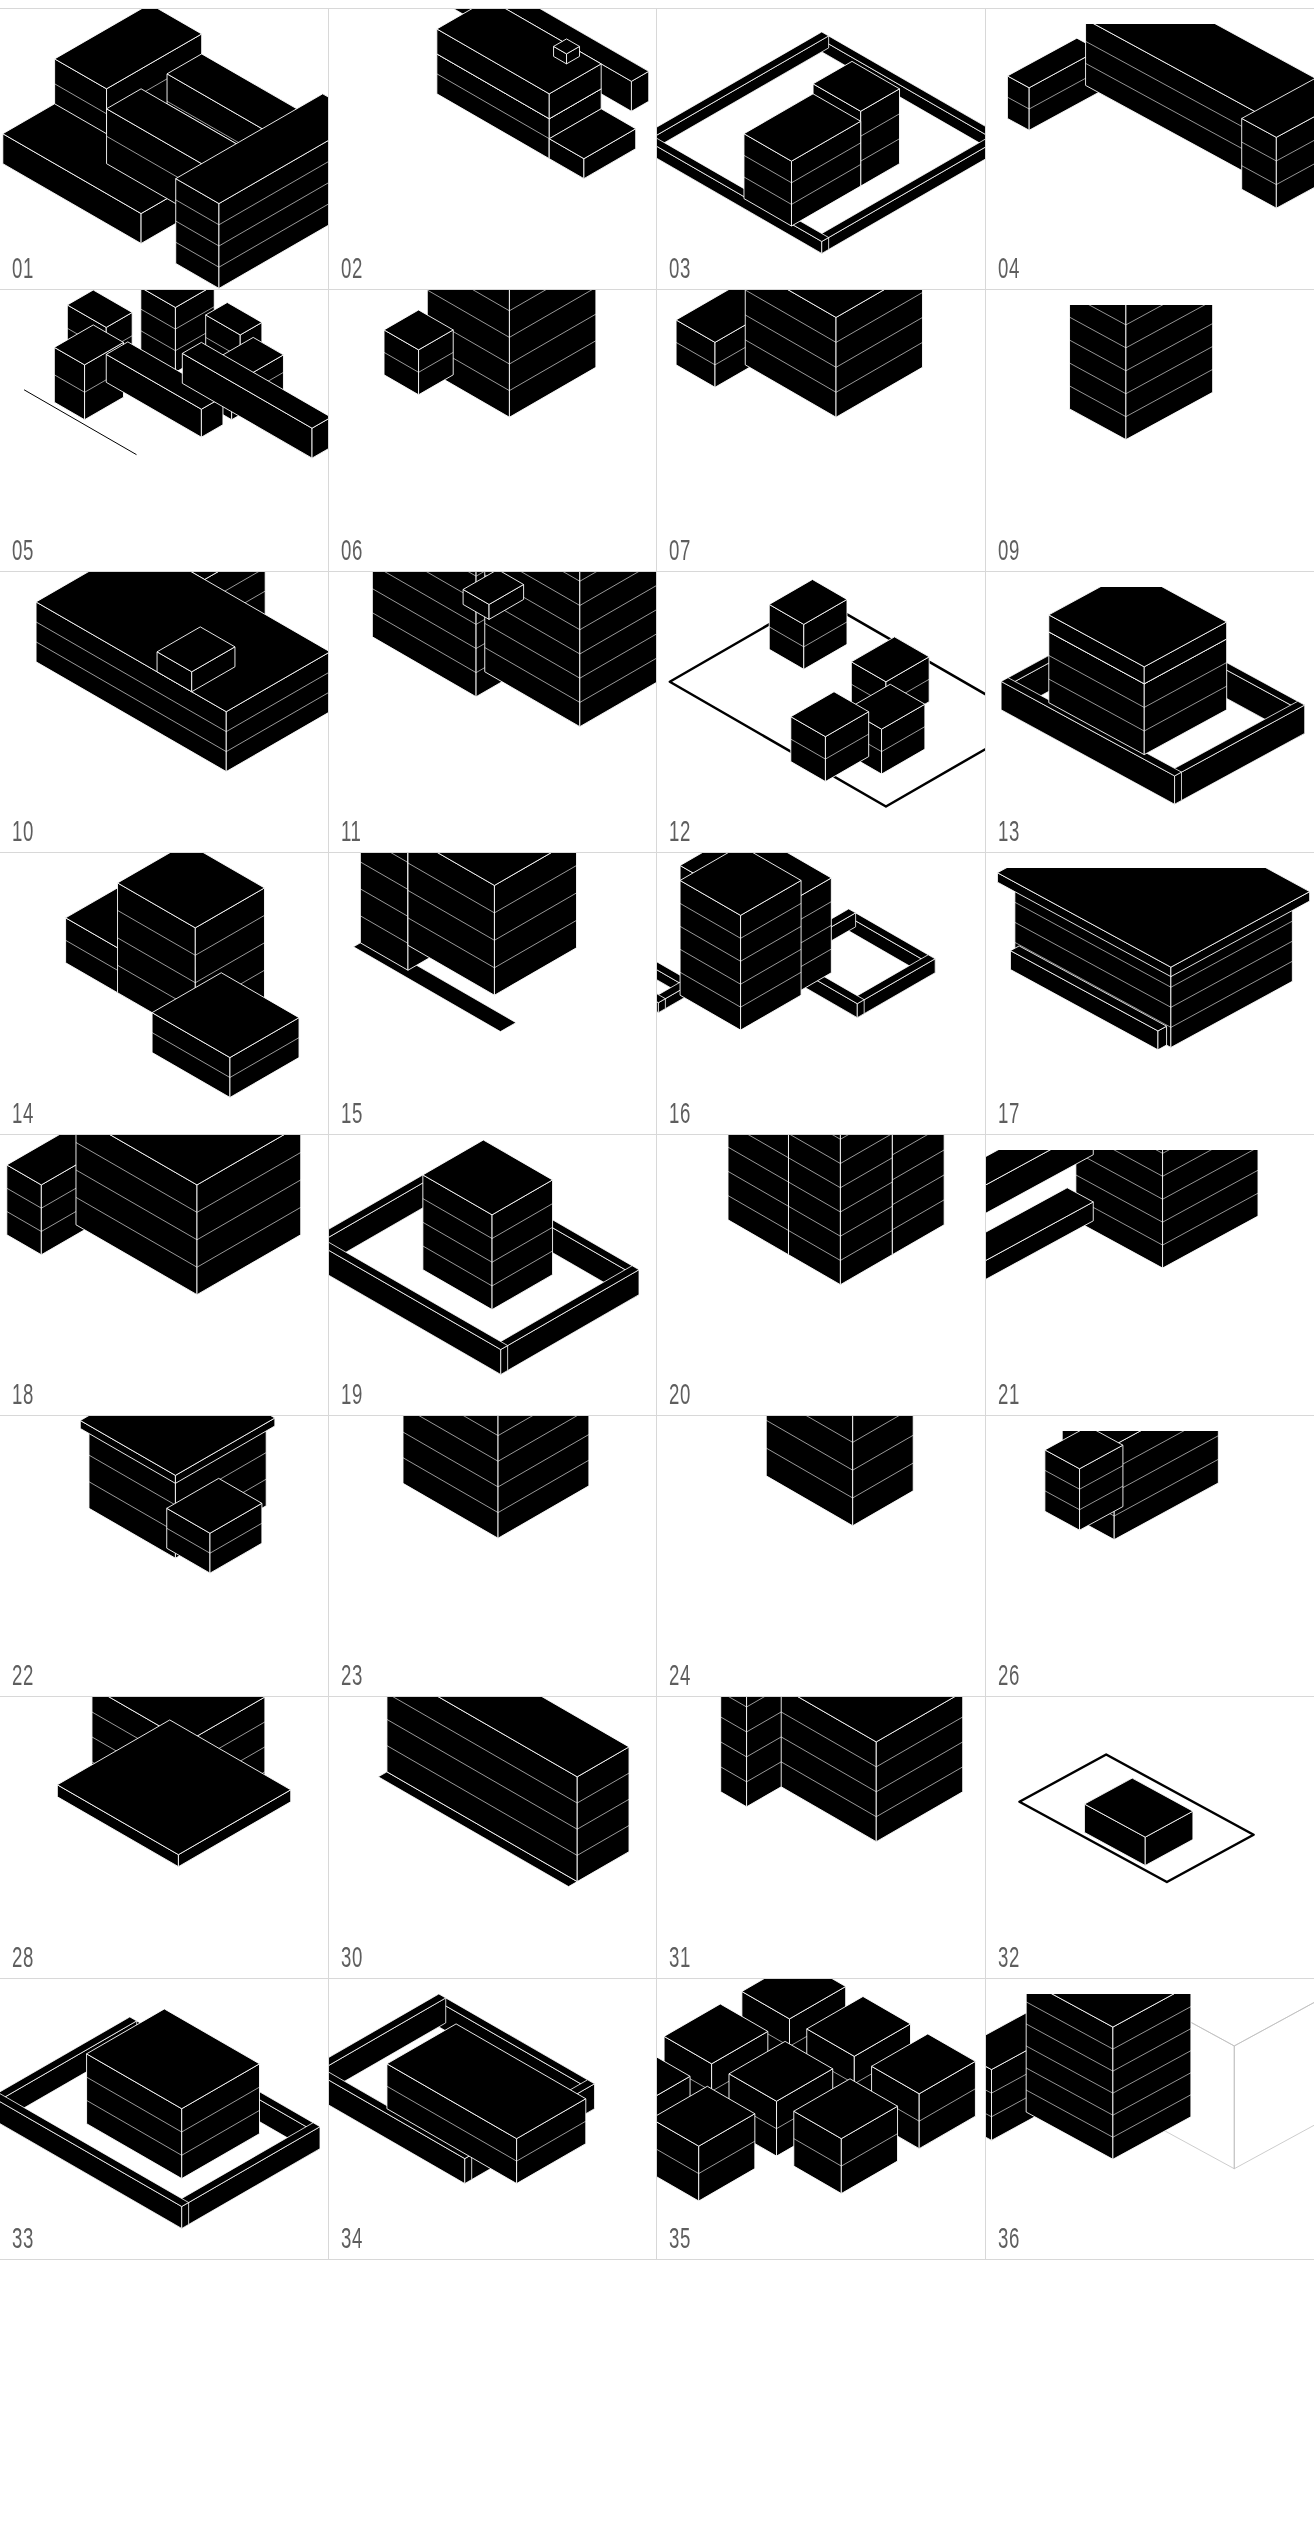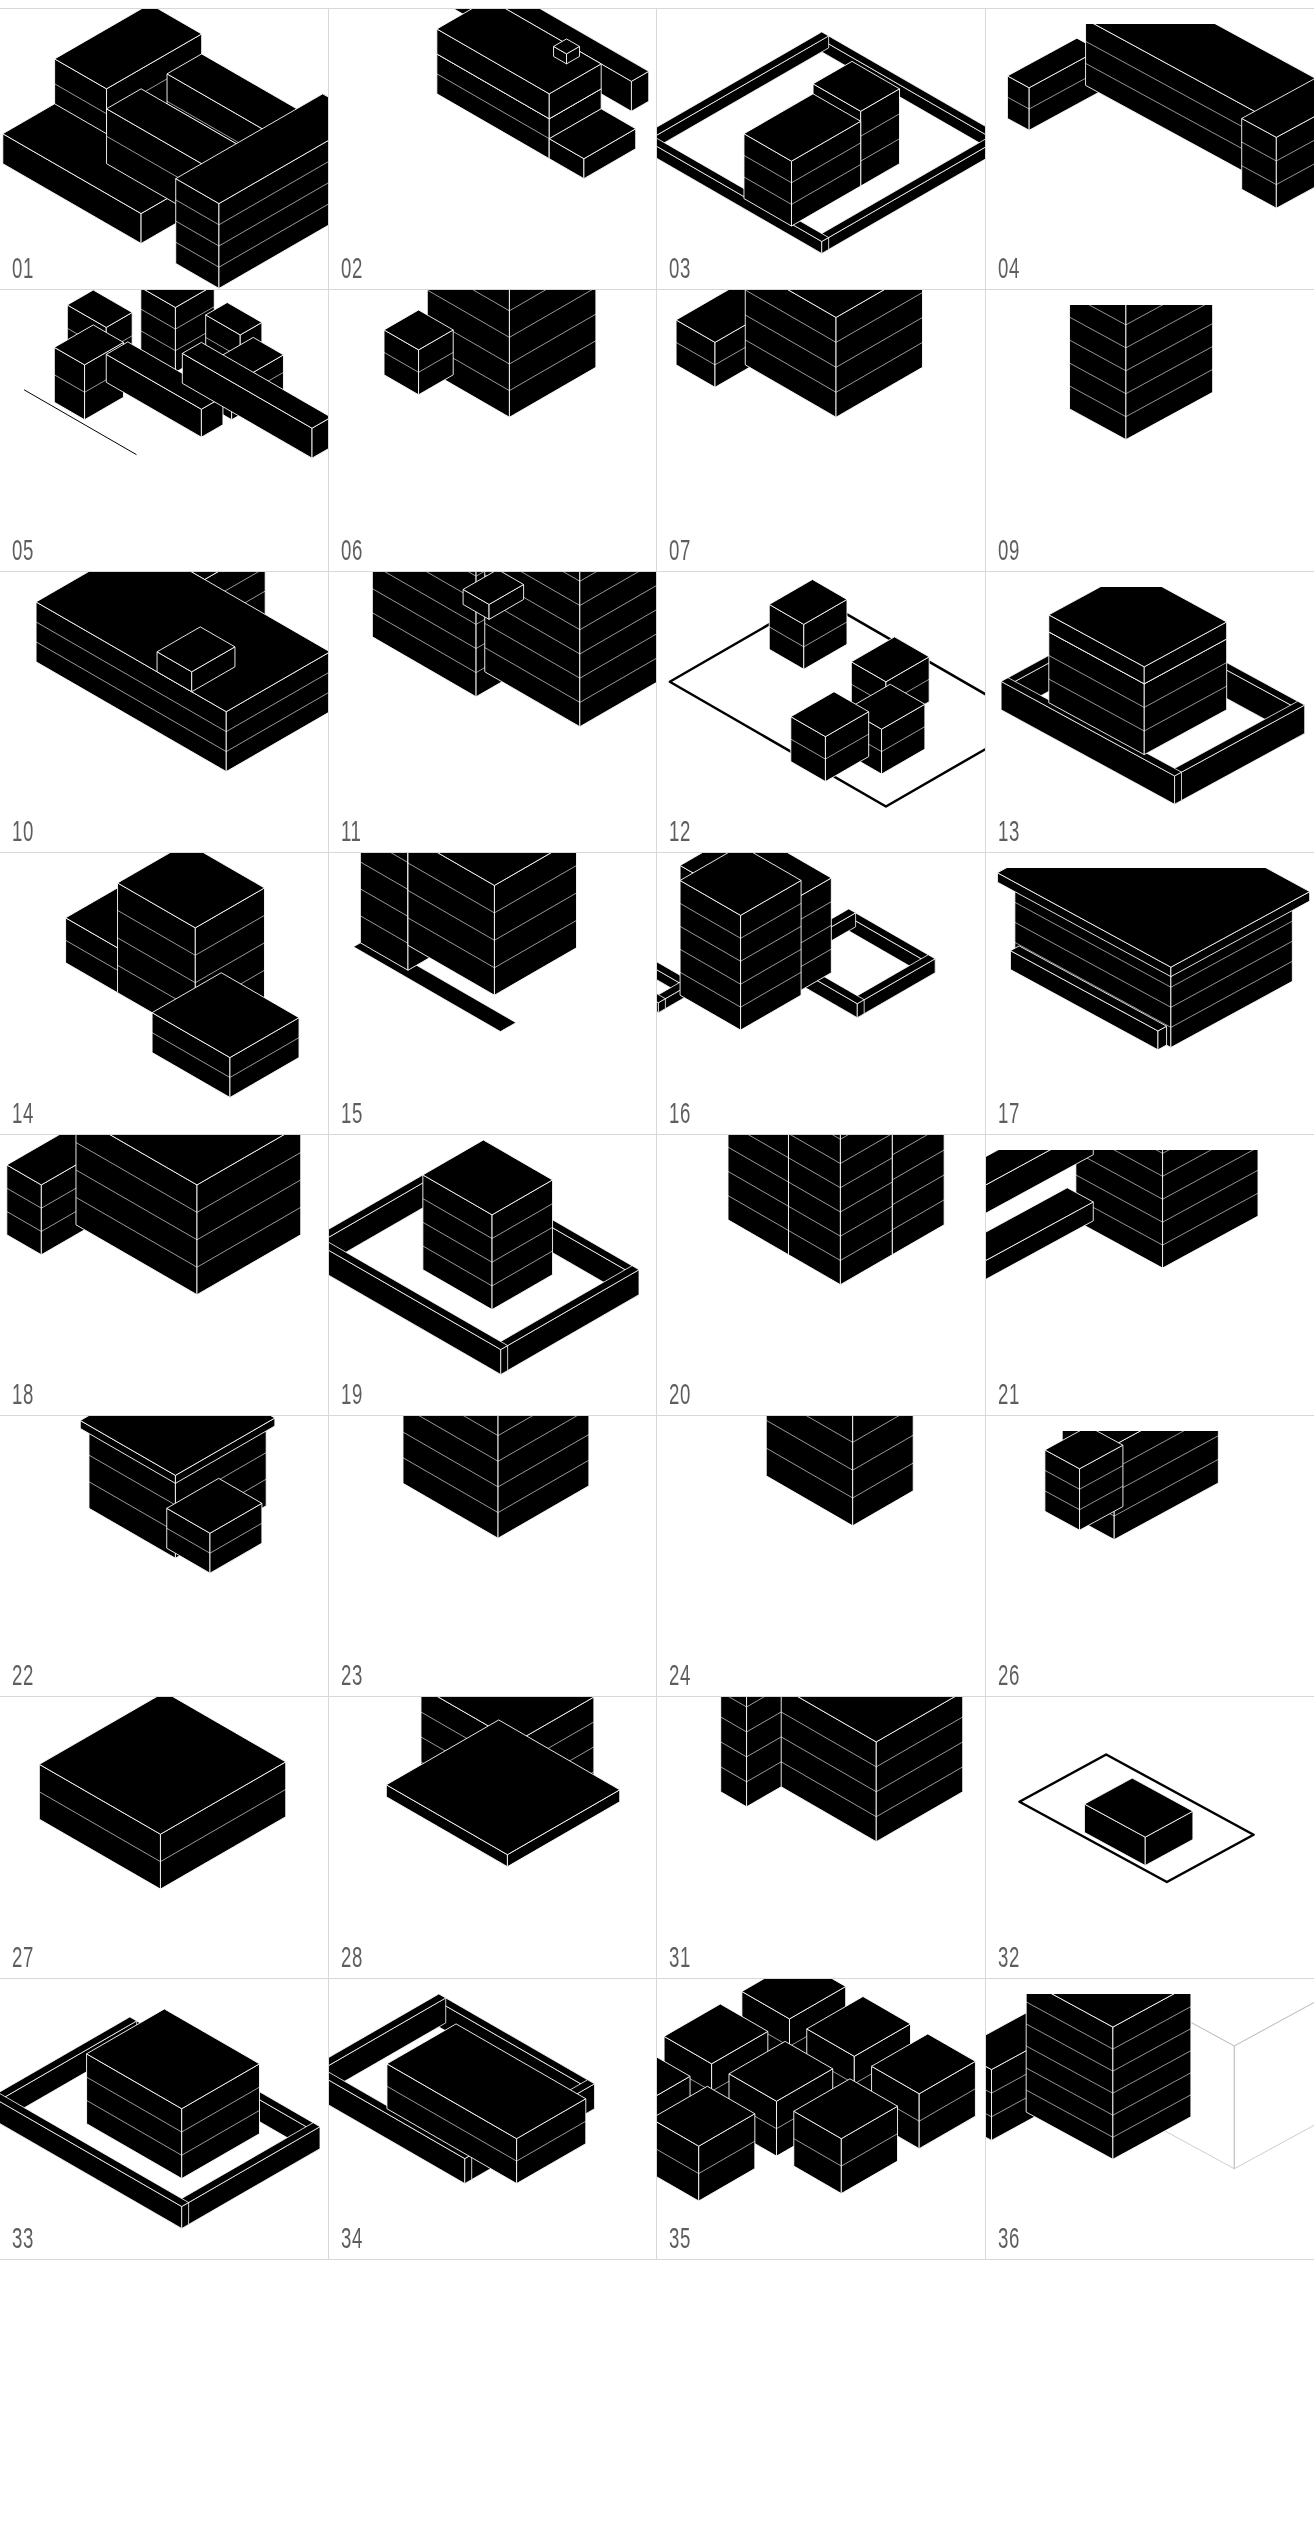--- a/index.html
+++ b/index.html
@@ -705,49 +705,56 @@
         <polygon points="102.1,-5.0 136.7,15.0 93.4,40.0 58.8,20.0" fill="#000000" stroke="#ffffff" stroke-width="0.9" stroke-linejoin="round"></polygon>
         <line x1="58.760000000000005" y1="63.33333333333333" x2="93.4" y2="83.33333333333333" stroke="#ffffff" stroke-width="0.6"></line>
         <line x1="136.7" y1="58.33333333333333" x2="93.4" y2="83.33333333333333" stroke="#ffffff" stroke-width="0.6"></line>
         <line x1="58.760000000000005" y1="41.666666666666664" x2="93.4" y2="61.666666666666664" stroke="#ffffff" stroke-width="0.6"></line>
         <line x1="136.7" y1="36.666666666666664" x2="93.4" y2="61.666666666666664" stroke="#ffffff" stroke-width="0.6"></line>
       </svg>
     <span class="label">26</span>
   </div>
     <div class="cell">
     <svg class="drawing" viewBox="0 0 328 281" preserveAspectRatio="none">
-        <polygon points="39.4,122.5 160.7,192.5 160.7,137.5 39.4,67.5" fill="#000000" stroke="#ffffff" stroke-width="0.9" stroke-linejoin="round"></polygon>
-        <polygon points="286.2,120.0 160.7,192.5 160.7,137.5 286.2,65.0" fill="#000000" stroke="#ffffff" stroke-width="0.9" stroke-linejoin="round"></polygon>
-        <polygon points="165.0,-5.0 286.2,65.0 160.7,137.5 39.4,67.5" fill="#000000" stroke="#ffffff" stroke-width="0.9" stroke-linejoin="round"></polygon>
-        <line x1="39.43000000000001" y1="95" x2="160.67" y2="165" stroke="#ffffff" stroke-width="0.6"></line>
-        <line x1="286.24" y1="92.5" x2="160.67" y2="165" stroke="#ffffff" stroke-width="0.6"></line>
-      </svg>
-    <span class="label">27</span>
-  </div>
-    <div class="cell">
-    <svg class="drawing" viewBox="0 0 328 281" preserveAspectRatio="none">
         <polygon points="144.0,-10.0 178.7,10.0 178.7,-35.0 144.0,-55.0" fill="#000000" stroke="#ffffff" stroke-width="0.9" stroke-linejoin="round"></polygon>
         <polygon points="239.3,-25.0 178.7,10.0 178.7,-35.0 239.3,-70.0" fill="#000000" stroke="#ffffff" stroke-width="0.9" stroke-linejoin="round"></polygon>
         <polygon points="204.6,-90.0 239.3,-70.0 178.7,-35.0 144.0,-55.0" fill="#000000" stroke="#ffffff" stroke-width="0.9" stroke-linejoin="round"></polygon>
         <line x1="144.02" y1="-32.5" x2="178.66" y2="-12.5" stroke="#ffffff" stroke-width="0.6"></line>
         <line x1="239.28" y1="-47.5" x2="178.66" y2="-12.5" stroke="#ffffff" stroke-width="0.6"></line>
         <polygon points="92.1,90.0 187.3,145.0 187.3,45.0 92.1,-10.0" fill="#000000" stroke="#ffffff" stroke-width="0.9" stroke-linejoin="round"></polygon>
         <polygon points="265.3,100.0 187.3,145.0 187.3,45.0 265.3,0.0" fill="#000000" stroke="#ffffff" stroke-width="0.9" stroke-linejoin="round"></polygon>
         <polygon points="170.0,-55.0 265.3,0.0 187.3,45.0 92.1,-10.0" fill="#000000" stroke="#ffffff" stroke-width="0.9" stroke-linejoin="round"></polygon>
         <line x1="92.06" y1="65" x2="187.32" y2="120" stroke="#ffffff" stroke-width="0.6"></line>
         <line x1="265.26" y1="75" x2="187.32" y2="120" stroke="#ffffff" stroke-width="0.6"></line>
         <line x1="92.06" y1="40" x2="187.32" y2="95" stroke="#ffffff" stroke-width="0.6"></line>
         <line x1="265.26" y1="50" x2="187.32" y2="95" stroke="#ffffff" stroke-width="0.6"></line>
         <line x1="92.06" y1="15" x2="187.32" y2="70" stroke="#ffffff" stroke-width="0.6"></line>
         <line x1="265.26" y1="25" x2="187.32" y2="70" stroke="#ffffff" stroke-width="0.6"></line>
         <polygon points="57.4,100.0 178.7,170.0 178.7,158.0 57.4,88.0" fill="#000000" stroke="#ffffff" stroke-width="0.9" stroke-linejoin="round"></polygon>
         <polygon points="291.2,105.0 178.7,170.0 178.7,158.0 291.2,93.0" fill="#000000" stroke="#ffffff" stroke-width="0.9" stroke-linejoin="round"></polygon>
         <polygon points="170.0,23.0 291.2,93.0 178.7,158.0 57.4,88.0" fill="#000000" stroke="#ffffff" stroke-width="0.9" stroke-linejoin="round"></polygon>
       </svg>
     <span class="label">28</span>
+  </div>
+    <div class="cell">
+    <svg class="drawing" viewBox="0 0 328 281" preserveAspectRatio="none">
+        <polygon points="49.4,80.0 239.9,190.0 239.9,190.0 49.4,80.0" fill="#000000" stroke="#ffffff" stroke-width="0.8" stroke-linejoin="round"></polygon>
+        <polygon points="248.6,185.0 239.9,190.0 239.9,190.0 248.6,185.0" fill="#000000" stroke="#ffffff" stroke-width="0.8" stroke-linejoin="round"></polygon>
+        <polygon points="58.0,75.0 248.6,185.0 239.9,190.0 49.4,80.0" fill="#000000" stroke="#ffffff" stroke-width="0.8" stroke-linejoin="round"></polygon>
+        <polygon points="58.0,75.0 248.6,185.0 248.6,80.0 58.0,-30.0" fill="#000000" stroke="#ffffff" stroke-width="0.9" stroke-linejoin="round"></polygon>
+        <polygon points="300.5,155.0 248.6,185.0 248.6,80.0 300.5,50.0" fill="#000000" stroke="#ffffff" stroke-width="0.9" stroke-linejoin="round"></polygon>
+        <polygon points="110.0,-60.0 300.5,50.0 248.6,80.0 58.0,-30.0" fill="#000000" stroke="#ffffff" stroke-width="0.9" stroke-linejoin="round"></polygon>
+        <line x1="58.04" y1="48.75" x2="248.56" y2="158.75" stroke="#ffffff" stroke-width="0.6"></line>
+        <line x1="300.52" y1="128.75" x2="248.56" y2="158.75" stroke="#ffffff" stroke-width="0.6"></line>
+        <line x1="58.04" y1="22.5" x2="248.56" y2="132.5" stroke="#ffffff" stroke-width="0.6"></line>
+        <line x1="300.52" y1="102.5" x2="248.56" y2="132.5" stroke="#ffffff" stroke-width="0.6"></line>
+        <line x1="58.04" y1="-3.75" x2="248.56" y2="106.25" stroke="#ffffff" stroke-width="0.6"></line>
+        <line x1="300.52" y1="76.25" x2="248.56" y2="106.25" stroke="#ffffff" stroke-width="0.6"></line>
+      </svg>
+    <span class="label">30</span>
   </div>
     <div class="cell">
     <svg class="drawing" viewBox="0 0 328 281" preserveAspectRatio="none">
         <polygon points="179.8,-72.0 301.0,-2.0 301.0,-47.0 179.8,-117.0" fill="#000000" stroke="#ffffff" stroke-width="0.8" stroke-linejoin="round"></polygon>
         <polygon points="306.2,-5.0 301.0,-2.0 301.0,-47.0 306.2,-50.0" fill="#000000" stroke="#ffffff" stroke-width="0.8" stroke-linejoin="round"></polygon>
         <polygon points="185.0,-120.0 306.2,-50.0 301.0,-47.0 179.8,-117.0" fill="#000000" stroke="#ffffff" stroke-width="0.8" stroke-linejoin="round"></polygon>
         <line x1="179.804" y1="-94.5" x2="301.044" y2="-24.5" stroke="#ffffff" stroke-width="0.6"></line>
         <line x1="306.24" y1="-27.5" x2="301.044" y2="-24.5" stroke="#ffffff" stroke-width="0.6"></line>
         <polygon points="98.4,-25.0 103.6,-22.0 103.6,-67.0 98.4,-70.0" fill="#000000" stroke="#ffffff" stroke-width="0.8" stroke-linejoin="round"></polygon>
         <polygon points="190.2,-72.0 103.6,-22.0 103.6,-67.0 190.2,-117.0" fill="#000000" stroke="#ffffff" stroke-width="0.8" stroke-linejoin="round"></polygon>

